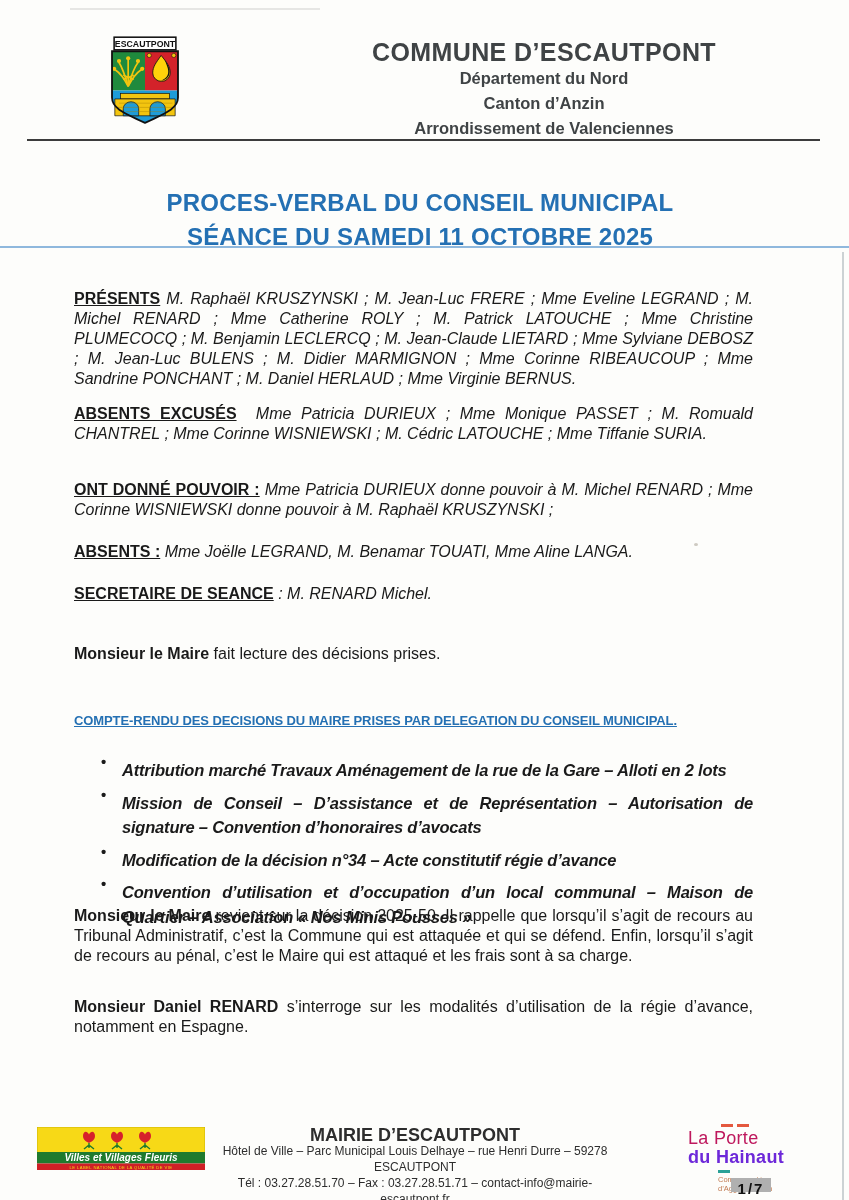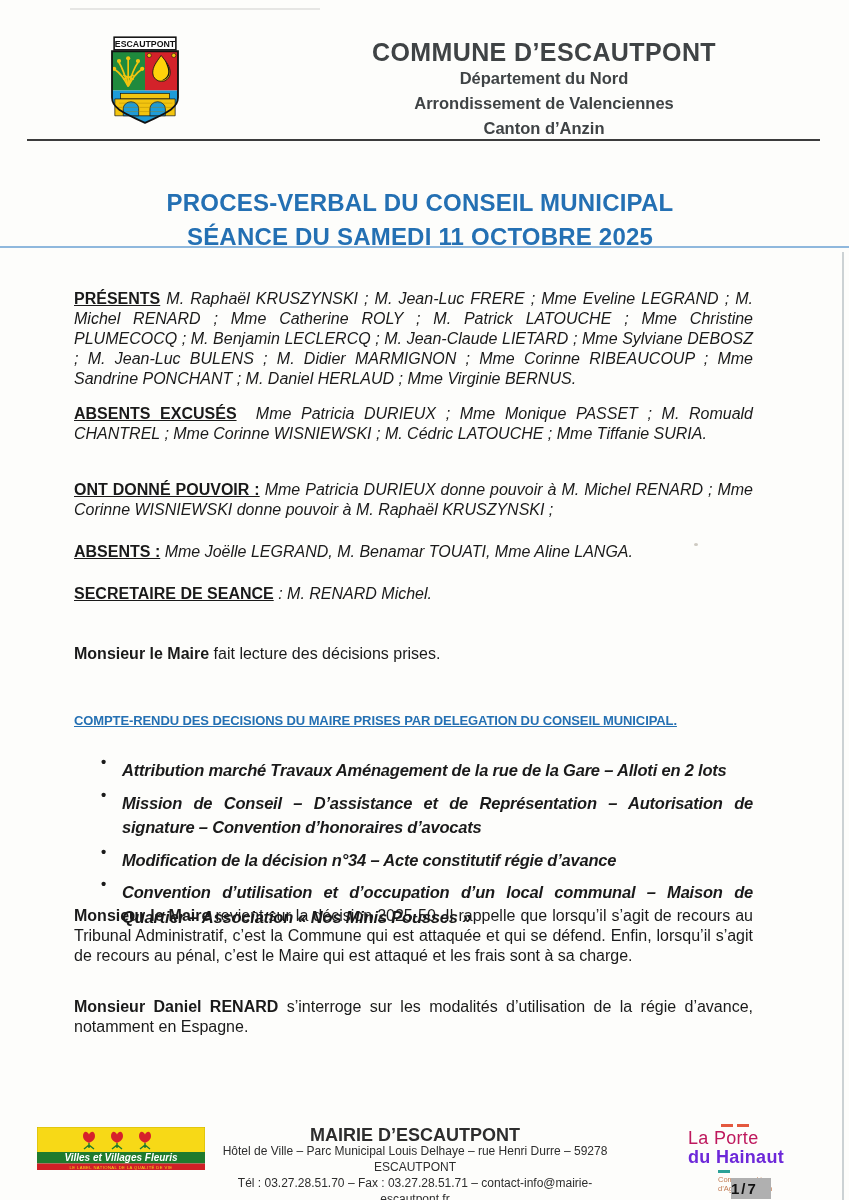--- a/index.html
+++ b/index.html
@@ -50,23 +50,23 @@
   .mairie { position:absolute; left:215px; top:1127px; width:400px; text-align:center;
             color:#2d2d2d; font-size:12px; line-height:16px; }
   .mairie .name { font-size:18px; font-weight:bold;text-align:center; }
   .hainaut { position:absolute; left:688px; top:1124px; width:120px; line-height:19px; }
   .hx-dashes { height:5px; margin-left:33px; }
   .hx-dashes span { display:inline-block; width:12px; height:3px; background:#e4583e; margin-right:4px; vertical-align:top; }
   .hx-l1 { font-size:18px; font-weight:normal; color:#be185d; letter-spacing:.3px; }
   .hx-l2 { font-size:18px; font-weight:bold; color:#6d28d9; letter-spacing:.3px; }
   .hx-dash2 { width:12px; height:3px; background:#2aa198; margin:3px 0 3px 30px; }
   .hx-sub { margin-left:30px; font-size:7.5px; line-height:8.5px; color:#c07a52; }
-  .pagenum { position:absolute; left:731px; top:1178px; width:40px; height:21px;
+  .pagenum { position:absolute; left:731px; top:1178px; width:40px; height:14px;
              background:#b0b0b0; color:#111; font-weight:bold; font-size:15px;
-             line-height:21px; letter-spacing:2px; }
+             line-height:21px; text-align:center; letter-spacing:2px; }
 </style>
 </head>
 <body>
 
 <div class="page">
 
   <div class="scan-top"></div>
   <div class="scan-edge"></div>
   <div class="scan-dot"></div>
 
@@ -112,22 +112,22 @@
       <path d="M20 98 H96 M18 104 H98 M30 110 H84" stroke="#a07a00" stroke-width="0.8" opacity="0.7"></path>
     </g>
     <path d="M10 24 H104 V90 C104 104 92 110 57 126 C22 110 10 104 10 90 Z" fill="none" stroke="#111" stroke-width="2.6"></path>
     <rect x="13" y="4" width="88" height="18" fill="#ffffff" stroke="#111" stroke-width="2.2"></rect>
     <text x="57" y="18" text-anchor="middle" font-size="12.5" font-weight="bold" fill="#111">ESCAUTPONT</text>
   </svg>
 
   <div class="header-text">
     <div class="commune">COMMUNE D’ESCAUTPONT</div>
     <div class="sub">Département du Nord</div>
+    <div class="sub">Canton d’Anzin</div>
     <div class="sub">Arrondissement de Valenciennes</div>
-    <div class="sub">Canton d’Anzin</div>
   </div>
   <div class="top-rule"></div>
 
   <div class="doc-title">
     <div>PROCES-VERBAL DU CONSEIL MUNICIPAL</div>
     <div>SÉANCE DU SAMEDI 11 OCTOBRE 2025</div>
   </div>
   <div class="title-rule"></div>
 
   <div class="b" id="p-presents" style="top:289px"><span class="lbl">PRÉSENTS</span> <span class="it">M. Raphaël KRUSZYNSKI ; M. Jean-Luc FRERE ; Mme Eveline LEGRAND ; M. Michel RENARD ; Mme Catherine ROLY ; M. Patrick LATOUCHE ; Mme Christine PLUMECOCQ ; M. Benjamin LECLERCQ ; M. Jean-Claude LIETARD ; Mme Sylviane DEBOSZ ; M. Jean-Luc BULENS ; M. Didier MARMIGNON ; Mme Corinne RIBEAUCOUP ; Mme Sandrine PONCHANT ; M. Daniel HERLAUD ; Mme Virginie BERNUS.</span></div>

